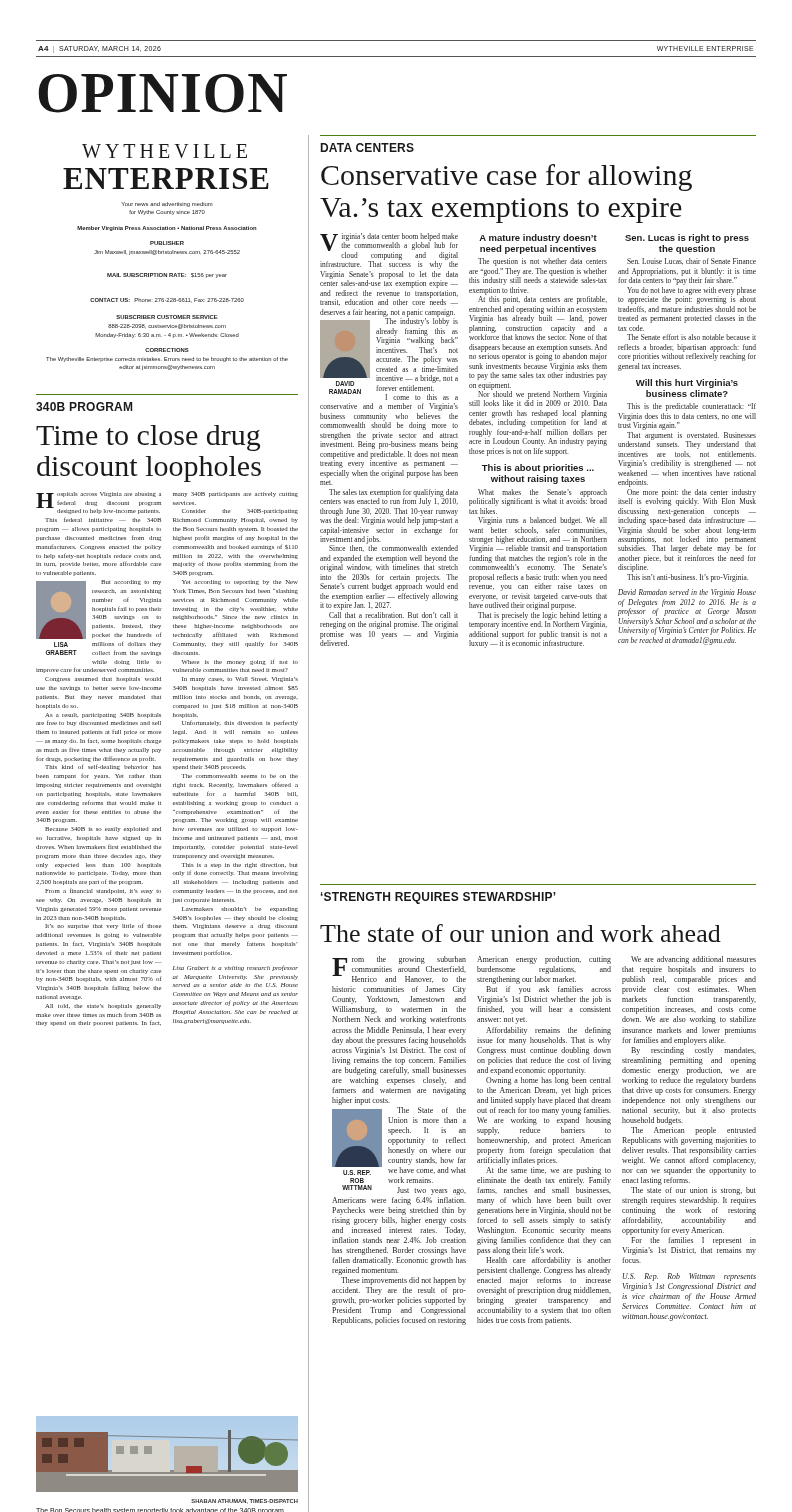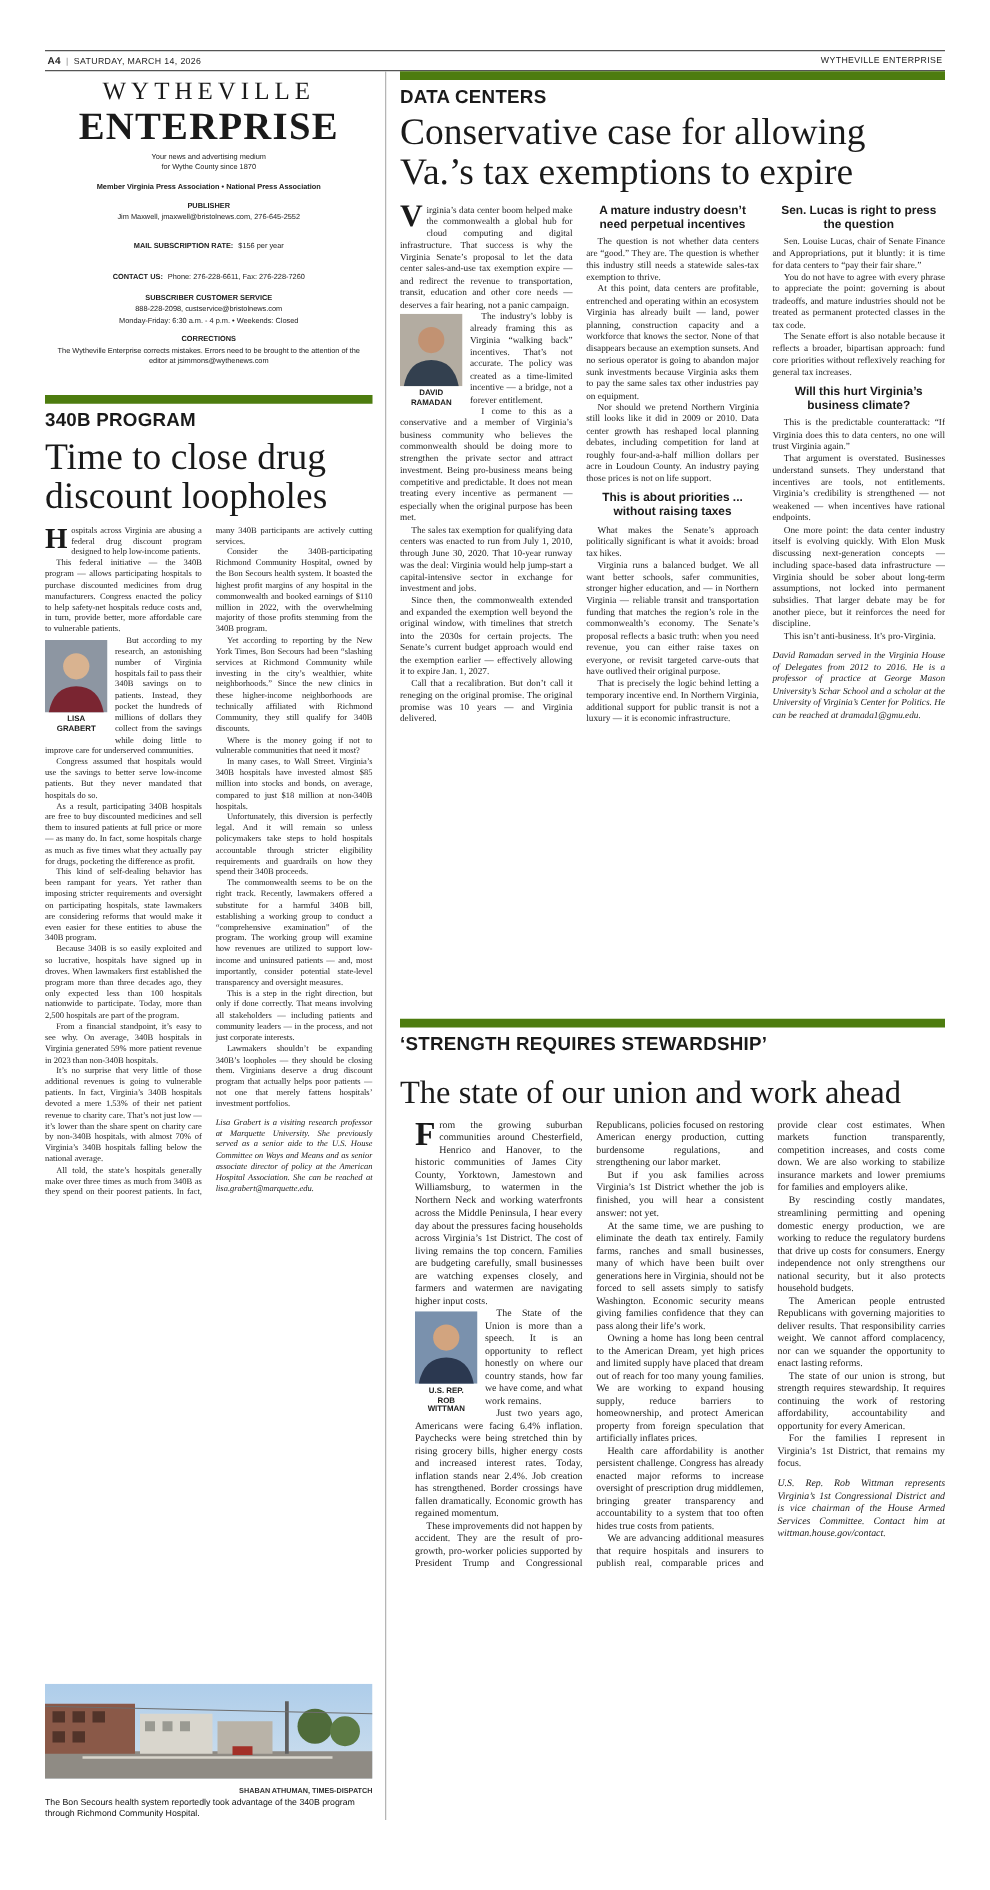--- a/index.html
+++ b/index.html
@@ -19,22 +19,22 @@
   .right-col{flex:1;border-left:1px solid #b5b5b5;padding-left:11px;min-width:0;}
   
   .masthead{text-align:center;padding:6px 6px 12px;}
   .mh-name-top{font-size:20px;letter-spacing:4px;line-height:1.05;}
   .mh-name-main{font-size:31px;font-weight:bold;letter-spacing:1px;line-height:1.02;margin-top:1px;}
   .mh-small{font-family:"Liberation Sans",sans-serif;font-size:5.9px;line-height:1.45;color:#222;}
   .mh-small.b{font-weight:bold;}
   .mh-block{margin-top:7px;}
   .mh-tag{margin-top:5px;}
   
-  .kicker{font-family:"Liberation Sans",sans-serif;font-weight:bold;font-size:15px;
-          border-top:7px solid #4d7c0f;padding-top:5px;letter-spacing:.2px;}
+  .kicker{font-family:"Liberation Sans",sans-serif;font-weight:bold;font-size:12px;
+          border-top:1px solid #4d7c0f;padding-top:5px;letter-spacing:.2px;}
   .headline{font-size:30px;line-height:1.05;margin:5px 0 8px;font-weight:normal;}
   .headline.dc{font-size:30px;margin:4px 0 10px;}
   .headline.union{font-size:26px;margin:16px 0 8px;}
   
   .body-cols{text-align:justify;overflow:hidden;}
   .body-cols p{margin:0;text-indent:9px;}
   .body-cols p.dropcap{text-indent:0;}
   .body-cols p.dropcap::first-letter{float:left;font-size:3.4em;line-height:.82;font-weight:bold;padding:1px 3px 0 0;}
   .body-cols p.bio{font-style:italic;text-indent:0;margin-top:6px;}
   .subhead{font-family:"Liberation Sans",sans-serif;font-weight:bold;font-size:9.5px;line-height:1.18;
@@ -58,20 +58,21 @@
 
 <div class="page">
 
   <div class="topbar">
     <div>
       <span class="pgnum">A4</span><span class="sep">|</span><span>SATURDAY, MARCH 14, 2026</span>
     </div>
     <div>WYTHEVILLE ENTERPRISE</div>
   </div>
 
+  <div class="opinion">OPINION</div>
 
   <div class="content">
 
     <div class="left-col">
 
       <div class="masthead">
         <div class="mh-name-top">WYTHEVILLE</div>
         <div class="mh-name-main">ENTERPRISE</div>
         <div class="mh-small mh-tag">Your news and advertising medium</div>
         <div class="mh-small">for Wythe County since 1870</div>
@@ -227,22 +228,23 @@
               <figcaption class="mug-name">
                 <div>U.S. REP.</div>
                 <div>ROB</div>
                 <div>WITTMAN</div>
               </figcaption>
             </figure>
             <p>The State of the Union is more than a speech. It is an opportunity to reflect honestly on where our country stands, how far we have come, and what work remains.</p>
             <p>Just two years ago, Americans were facing 6.4% inflation. Paychecks were being stretched thin by rising grocery bills, higher energy costs and increased interest rates. Today, inflation stands near 2.4%. Job creation has strengthened. Border crossings have fallen dramatically. Economic growth has regained momentum.</p>
             <p>These improvements did not happen by accident. They are the result of pro-growth, pro-worker policies supported by President Trump and Congressional Republicans, policies focused on restoring American energy production, cutting burdensome regulations, and strengthening our labor market.</p>
             <p>But if you ask families across Virginia’s 1st District whether the job is finished, you will hear a consistent answer: not yet.</p>
+            <p>Affordability remains the defining issue for many households. That is why Congress must continue doubling down on policies that reduce the cost of living and expand economic opportunity.</p>
+            <p>Owning a home has long been central to the American Dream, yet high prices and limited supply have placed that dream out of reach for too many young families. We are working to expand housing supply, reduce barriers to homeownership, and protect American property from foreign speculation that artificially inflates prices.</p>
             <p>At the same time, we are pushing to eliminate the death tax entirely. Family farms, ranches and small businesses, many of which have been built over generations here in Virginia, should not be forced to sell assets simply to satisfy Washington. Economic security means giving families confidence that they can pass along their life’s work.</p>
-            <p>Owning a home has long been central to the American Dream, yet high prices and limited supply have placed that dream out of reach for too many young families. We are working to expand housing supply, reduce barriers to homeownership, and protect American property from foreign speculation that artificially inflates prices.</p>
             <p>Health care affordability is another persistent challenge. Congress has already enacted major reforms to increase oversight of prescription drug middlemen, bringing greater transparency and accountability to a system that too often hides true costs from patients.</p>
             <p>We are advancing additional measures that require hospitals and insurers to publish real, comparable prices and provide clear cost estimates. When markets function transparently, competition increases, and costs come down. We are also working to stabilize insurance markets and lower premiums for families and employers alike.</p>
             <p>By rescinding costly mandates, streamlining permitting and opening domestic energy production, we are working to reduce the regulatory burdens that drive up costs for consumers. Energy independence not only strengthens our national security, but it also protects household budgets.</p>
             <p>The American people entrusted Republicans with governing majorities to deliver results. That responsibility carries weight. We cannot afford complacency, nor can we squander the opportunity to enact lasting reforms.</p>
             <p>The state of our union is strong, but strength requires stewardship. It requires continuing the work of restoring affordability, accountability and opportunity for every American.</p>
             <p>For the families I represent in Virginia’s 1st District, that remains my focus.</p>
             <p class="bio">U.S. Rep. Rob Wittman represents Virginia’s 1st Congressional District and is vice chairman of the House Armed Services Committee. Contact him at wittman.house.gov/contact.</p>
           </div>
       </div>
 

